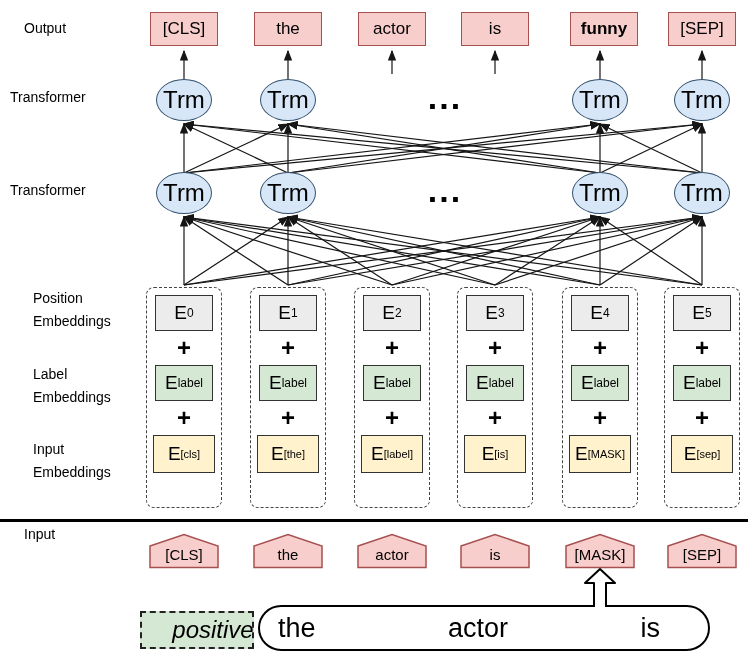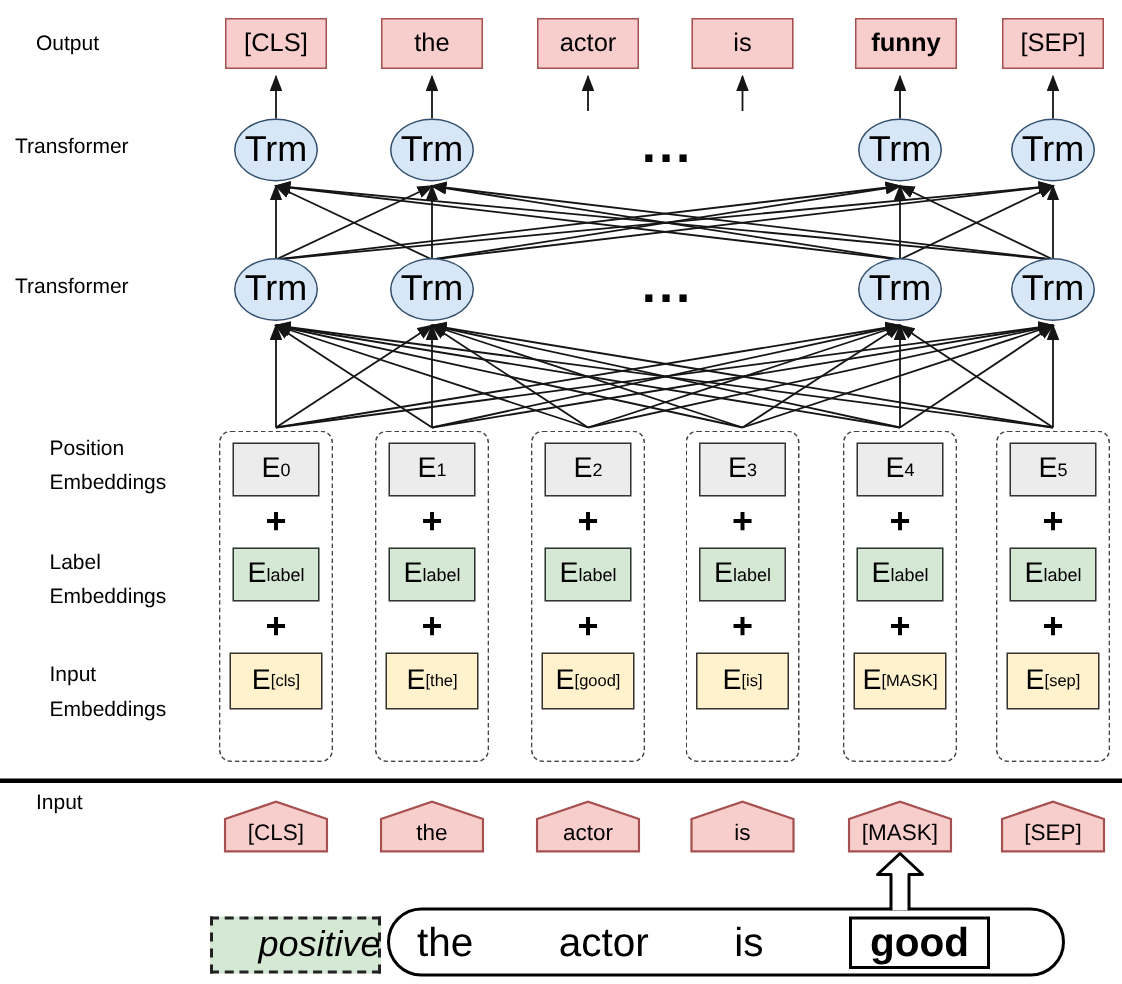--- a/index.html
+++ b/index.html
@@ -198,21 +198,21 @@
         <sub>2</sub>
       </div>
     <div class="plus">+</div>
     <div class="ebox lab">
         <span>E</span>
         <sub>label</sub>
       </div>
     <div class="plus">+</div>
     <div class="ebox tok">
         <span>E</span>
-        <sub>[good]</sub>
+        <sub>[label]</sub>
       </div>
   </div>
   <div class="col" style="left:457px">
     <div class="ebox pos">
         <span>E</span>
         <sub>3</sub>
       </div>
     <div class="plus">+</div>
     <div class="ebox lab">
         <span>E</span>
@@ -286,16 +286,15 @@
 
   <svg class="mask-arrow" width="38" height="40">
     <path d="M13,40 V16 H4 L19,2 L34,16 H25 V40" fill="#ffffff" stroke="#000" stroke-width="2" stroke-linejoin="round"></path>
   </svg>
 
   <div class="positive-box">positive</div>
   <div class="sentence-box">
     <span>the</span>
     <span>actor</span>
     <span>is</span>
-    <span class="good-box">good</span>
   </div>
 
 </div>
 
 </body></html>

